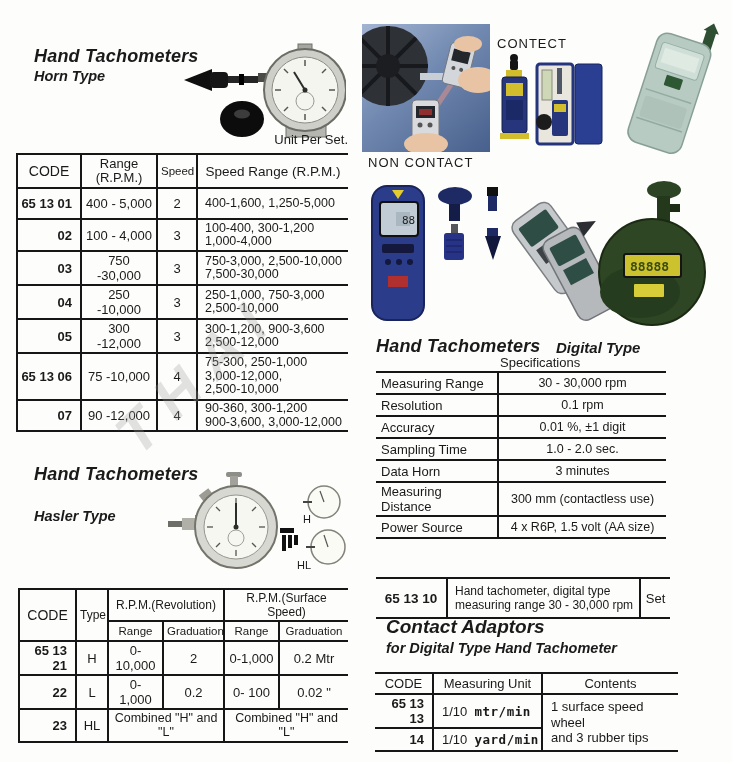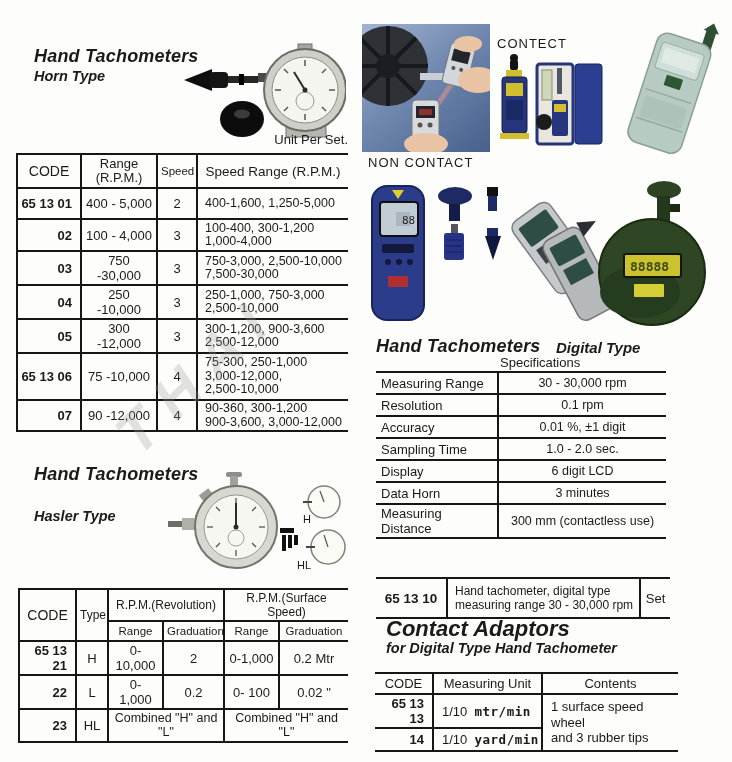--- a/index.html
+++ b/index.html
@@ -4,21 +4,21 @@
 <style>
   html,body { margin:0; padding:0; background:#ffffff; }
   .page {
     position:relative; width:732px; height:762px; overflow:hidden;
     background:#fdfdfb; color:#1a1a1a;
     font-family:"Liberation Sans", sans-serif;
   }
   .abs { position:absolute; }
   .title   { font-style:italic; font-weight:bold; font-size:18px; letter-spacing:.2px; white-space:nowrap; }
   .subtitle{ font-style:italic; font-weight:bold; font-size:14.5px; white-space:nowrap; }
-  .title-lg{ font-style:italic; font-weight:bold; font-size:22px; white-space:nowrap; }
+  .title-lg{ font-style:italic; font-weight:bold; font-size:19px; white-space:nowrap; }
   .type-label { font-style:italic; font-weight:bold; font-size:15px; white-space:nowrap; }
   .note { font-size:13px; }
   .caption { font-size:13px; }
   .photo-label { font-size:13px; letter-spacing:1px; white-space:nowrap; }
   .pre { white-space:pre-line; }
 
   .watermark {
     left:148px; top:400px; transform:rotate(-44deg); transform-origin:left bottom;
     font-size:58px; font-weight:bold; font-style:italic; letter-spacing:16px;
     color:#9a9a98; opacity:.28; pointer-events:none; z-index:5; white-space:nowrap;
@@ -404,30 +404,30 @@
       </tr>
       <tr style="height:22px">
         <td class="spec-label">Accuracy</td>
         <td class="spec-value">0.01 %, ±1 digit</td>
       </tr>
       <tr style="height:22px">
         <td class="spec-label">Sampling Time</td>
         <td class="spec-value">1.0 - 2.0 sec.</td>
       </tr>
       <tr style="height:22px">
-        <td class="spec-label">Display</td>
-        <td class="spec-value">6 digit LCD</td>
-      </tr>
-      <tr style="height:22px">
         <td class="spec-label">Data Horn</td>
         <td class="spec-value">3 minutes</td>
       </tr>
       <tr style="height:22px">
         <td class="spec-label">Measuring Distance</td>
         <td class="spec-value">300 mm (contactless use)</td>
+      </tr>
+      <tr style="height:22px">
+        <td class="spec-label">Power Source</td>
+        <td class="spec-value">4 x R6P, 1.5 volt (AA size)</td>
       </tr>
     </tbody>
   </table>
 
   <table class="order-tbl abs" style="left:376px; top:577px; width:294px;">
     <colgroup>
         <col style="width:71px">
         <col style="width:193px">
         <col style="width:30px">
       </colgroup>

